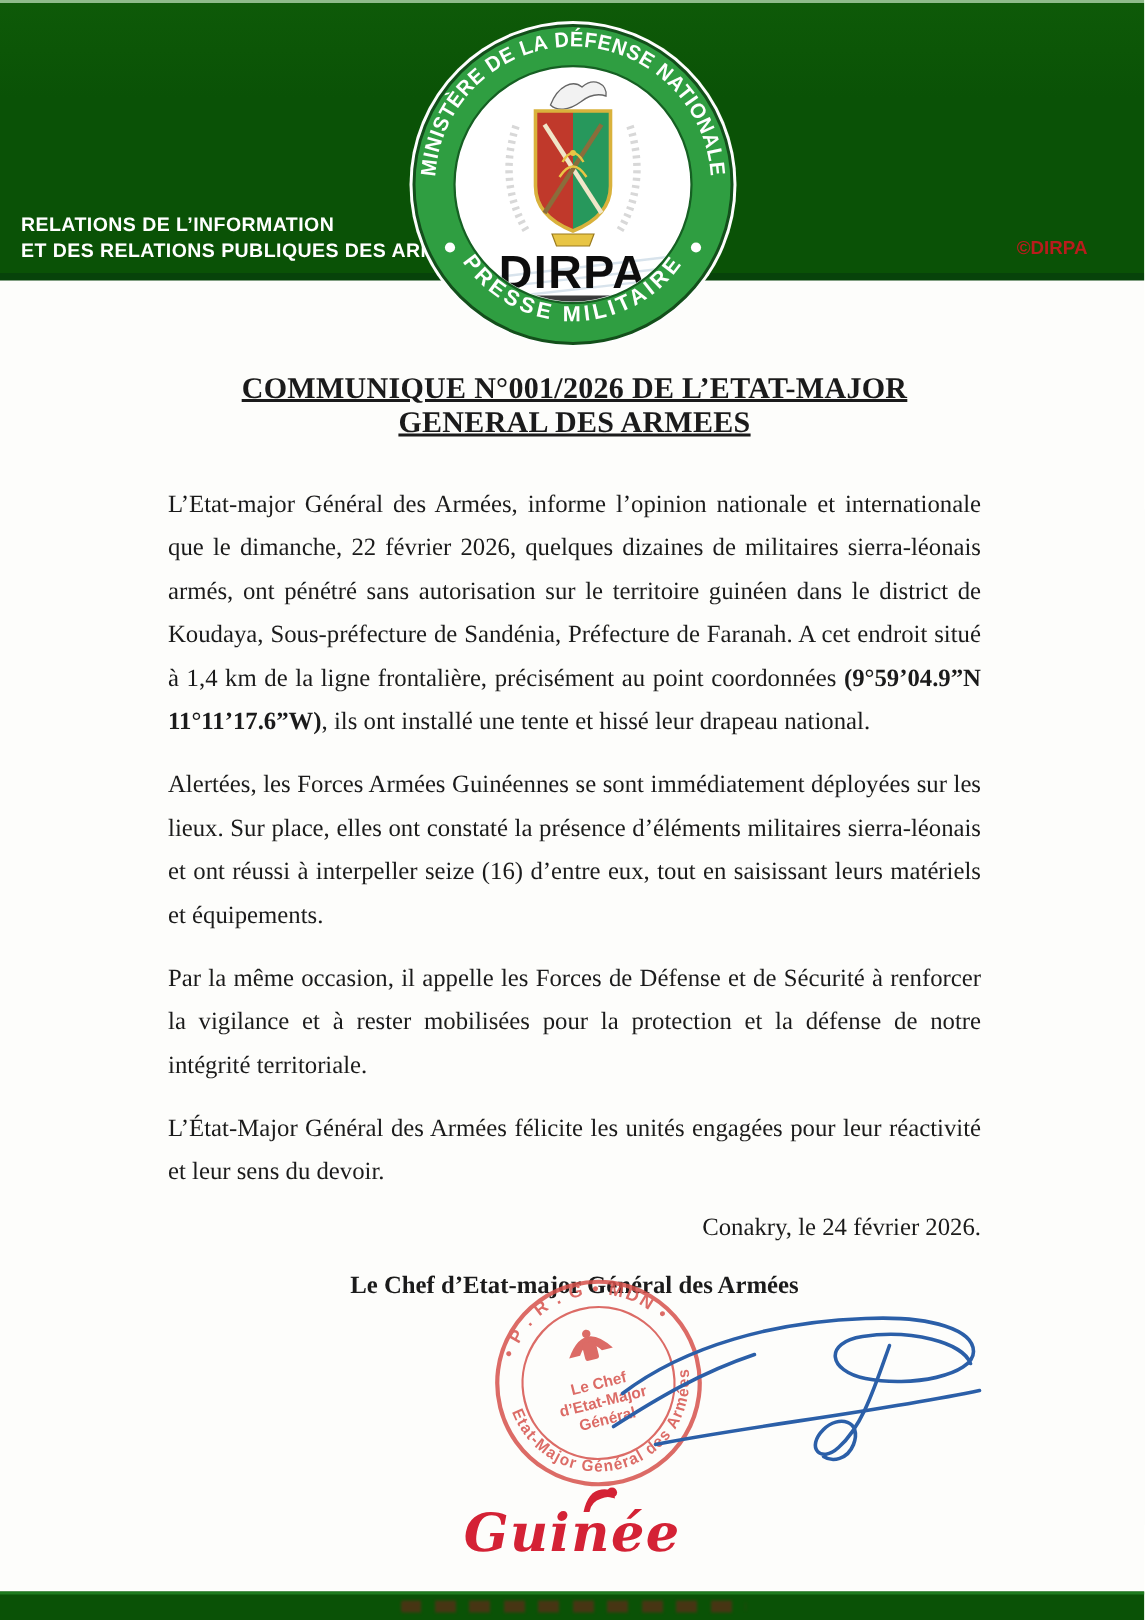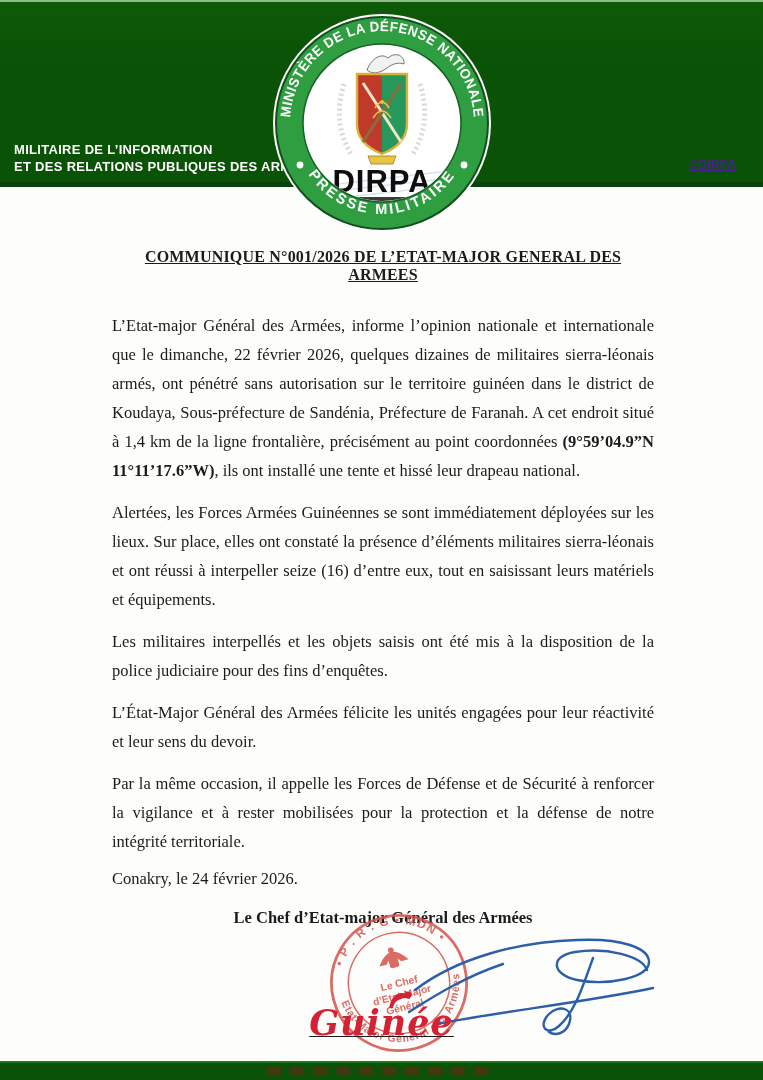--- a/index.html
+++ b/index.html
@@ -6,58 +6,58 @@
   .page{position:relative;width:763px;height:1080px;background:#fdfdfb;overflow:hidden;
         font-family:"Liberation Serif",serif;color:#1b1b1b;}
 
   
   .banner{position:absolute;top:0;left:0;right:0;height:180px;
           background:linear-gradient(#0e5a08 0%,#0a5206 35%,#0a5206 100%);
           border-top:2px solid #8fbb8b;border-bottom:5px solid #07430a;}
   .dept{position:absolute;left:14px;top:141px;color:#fff;
         font-family:"Liberation Sans",sans-serif;font-weight:bold;
         font-size:13px;line-height:17px;letter-spacing:.3px;z-index:3;}
-  .copyright{position:absolute;right:27px;top:158px;color:#4c1d95;
-        font-family:"Liberation Sans",sans-serif;font-weight:bold;font-size:12.5px;z-index:3;text-decoration:underline;}
+  .copyright{position:absolute;right:38px;top:158px;color:#b91c1c;
+        font-family:"Liberation Sans",sans-serif;font-weight:bold;font-size:12.5px;z-index:3;}
 
   
   .seal{position:absolute;top:12px;left:50%;transform:translateX(-50%);z-index:4;}
 
   
   .content{position:absolute;top:248px;left:112px;width:542px;}
-  .title{text-align:center;font-weight:bold;font-size:16px;letter-spacing:.2px;
+  .title{text-align:center;font-weight:bold;font-size:20px;letter-spacing:.2px;
          text-decoration:underline;margin:0 0 27px 0;}
   .content p{font-size:16.5px;line-height:29px;text-align:justify;margin:0 0 13px 0;}
-  .dateline{text-align:left;font-size:16.5px;margin:7px 0 19px 0;}
+  .dateline{text-align:right;font-size:16.5px;margin:7px 0 19px 0;}
   .sigtitle{text-align:center;font-weight:bold;font-size:16.5px;}
   .sigblock{position:relative;height:120px;}
   .stamp{position:absolute;left:212px;top:-20px;z-index:1;}
   .signature{position:absolute;left:295px;top:0;z-index:2;}
   .signatory{text-align:center;font-weight:bold;font-size:16.5px;
              text-decoration:underline;position:relative;z-index:3;margin-top:-4px;}
 
   
   .brand{position:absolute;top:1002px;left:0;right:0;text-align:center;z-index:2;}
-  .brand-inner{position:relative;display:inline-block;text-decoration:underline;}
+  .brand-inner{position:relative;display:inline-block;}
   .brand-text{font-family:"DejaVu Serif",serif;font-style:italic;font-weight:bold;
               font-size:35px;color:#d42235;letter-spacing:1px;}
   .brand-bird{position:absolute;top:-13px;left:54%;}
   .footerbar{position:absolute;bottom:0;left:0;right:0;height:17px;background:#0a5206;
              border-top:2px solid #1e7a1e;z-index:1;}
   .smudge{width:230px;height:8px;margin:4px auto 0;border-radius:2px;filter:blur(1px);opacity:.55;
           background:repeating-linear-gradient(90deg,#7a1f1f 0 14px,transparent 14px 23px);}
 </style>
 </head>
 <body>
 
 <div class="page">
 
   <div class="banner"></div>
   <div class="dept">
-    <div>MILITAIRE DE L’INFORMATION</div>
+    <div>RELATIONS DE L’INFORMATION</div>
     <div>ET DES RELATIONS PUBLIQUES DES ARMÉES</div>
   </div>
   <div class="copyright">©DIRPA</div>
 
   <div class="seal">
     <svg width="222" height="224" viewBox="0 0 220 224">
       <defs>
         <path id="arcTop" d="M 18 111 A 92 92 0 0 1 202 111" fill="none"></path>
         <path id="arcBot" d="M 28 146 A 88 88 0 0 0 192 146" fill="none"></path>
         <clipPath id="innerClip">
@@ -105,23 +105,22 @@
         <text x="110" y="180" text-anchor="middle" font-family="Liberation Sans, sans-serif" font-weight="bold" font-size="31" letter-spacing="1" fill="#0d0d0d">DIRPA</text>
         <rect x="82" y="185" width="56" height="6" rx="1" fill="#1a1a1a" opacity="0.85"></rect>
       </g>
     </svg>
   </div>
 
   <div class="content">
     <div class="title">COMMUNIQUE N°001/2026 DE L’ETAT-MAJOR GENERAL DES ARMEES</div>
     <p><span>L’Etat-major Général des Armées, informe l’opinion nationale et internationale que le dimanche, 22 février 2026, quelques dizaines de militaires sierra-léonais armés, ont pénétré sans autorisation sur le territoire guinéen dans le district de Koudaya, Sous-préfecture de Sandénia, Préfecture de Faranah. A cet endroit situé à 1,4 km de la ligne frontalière, précisément au point coordonnées </span><b>(9°59’04.9”N 11°11’17.6”W)</b><span>, ils ont installé une tente et hissé leur drapeau national.</span></p>
     <p>Alertées, les Forces Armées Guinéennes se sont immédiatement déployées sur les lieux. Sur place, elles ont constaté la présence d’éléments militaires sierra-léonais et ont réussi à interpeller seize (16) d’entre eux, tout en saisissant leurs matériels et équipements.</p>
-    <p>Les militaires interpellés et les objets saisis ont été mis à la disposition de la police judiciaire pour des fins d’enquêtes.</p>
+    <p>Par la même occasion, il appelle les Forces de Défense et de Sécurité à renforcer la vigilance et à rester mobilisées pour la protection et la défense de notre intégrité territoriale.</p>
     <p>L’État-Major Général des Armées félicite les unités engagées pour leur réactivité et leur sens du devoir.</p>
-    <p>Par la même occasion, il appelle les Forces de Défense et de Sécurité à renforcer la vigilance et à rester mobilisées pour la protection et la défense de notre intégrité territoriale.</p>
     <div class="dateline">Conakry, le 24 février 2026.</div>
     <div class="sigtitle">Le Chef d’Etat-major Général des Armées</div>
 
     <div class="sigblock">
 
       <div class="stamp">
         <svg width="150" height="150" viewBox="0 0 160 160">
           <defs>
             <path id="stTop" d="M 17 80 A 63 63 0 0 1 143 80" fill="none"></path>
             <path id="stBot" d="M 15 78 A 65 65 0 0 0 145 78" fill="none"></path>

